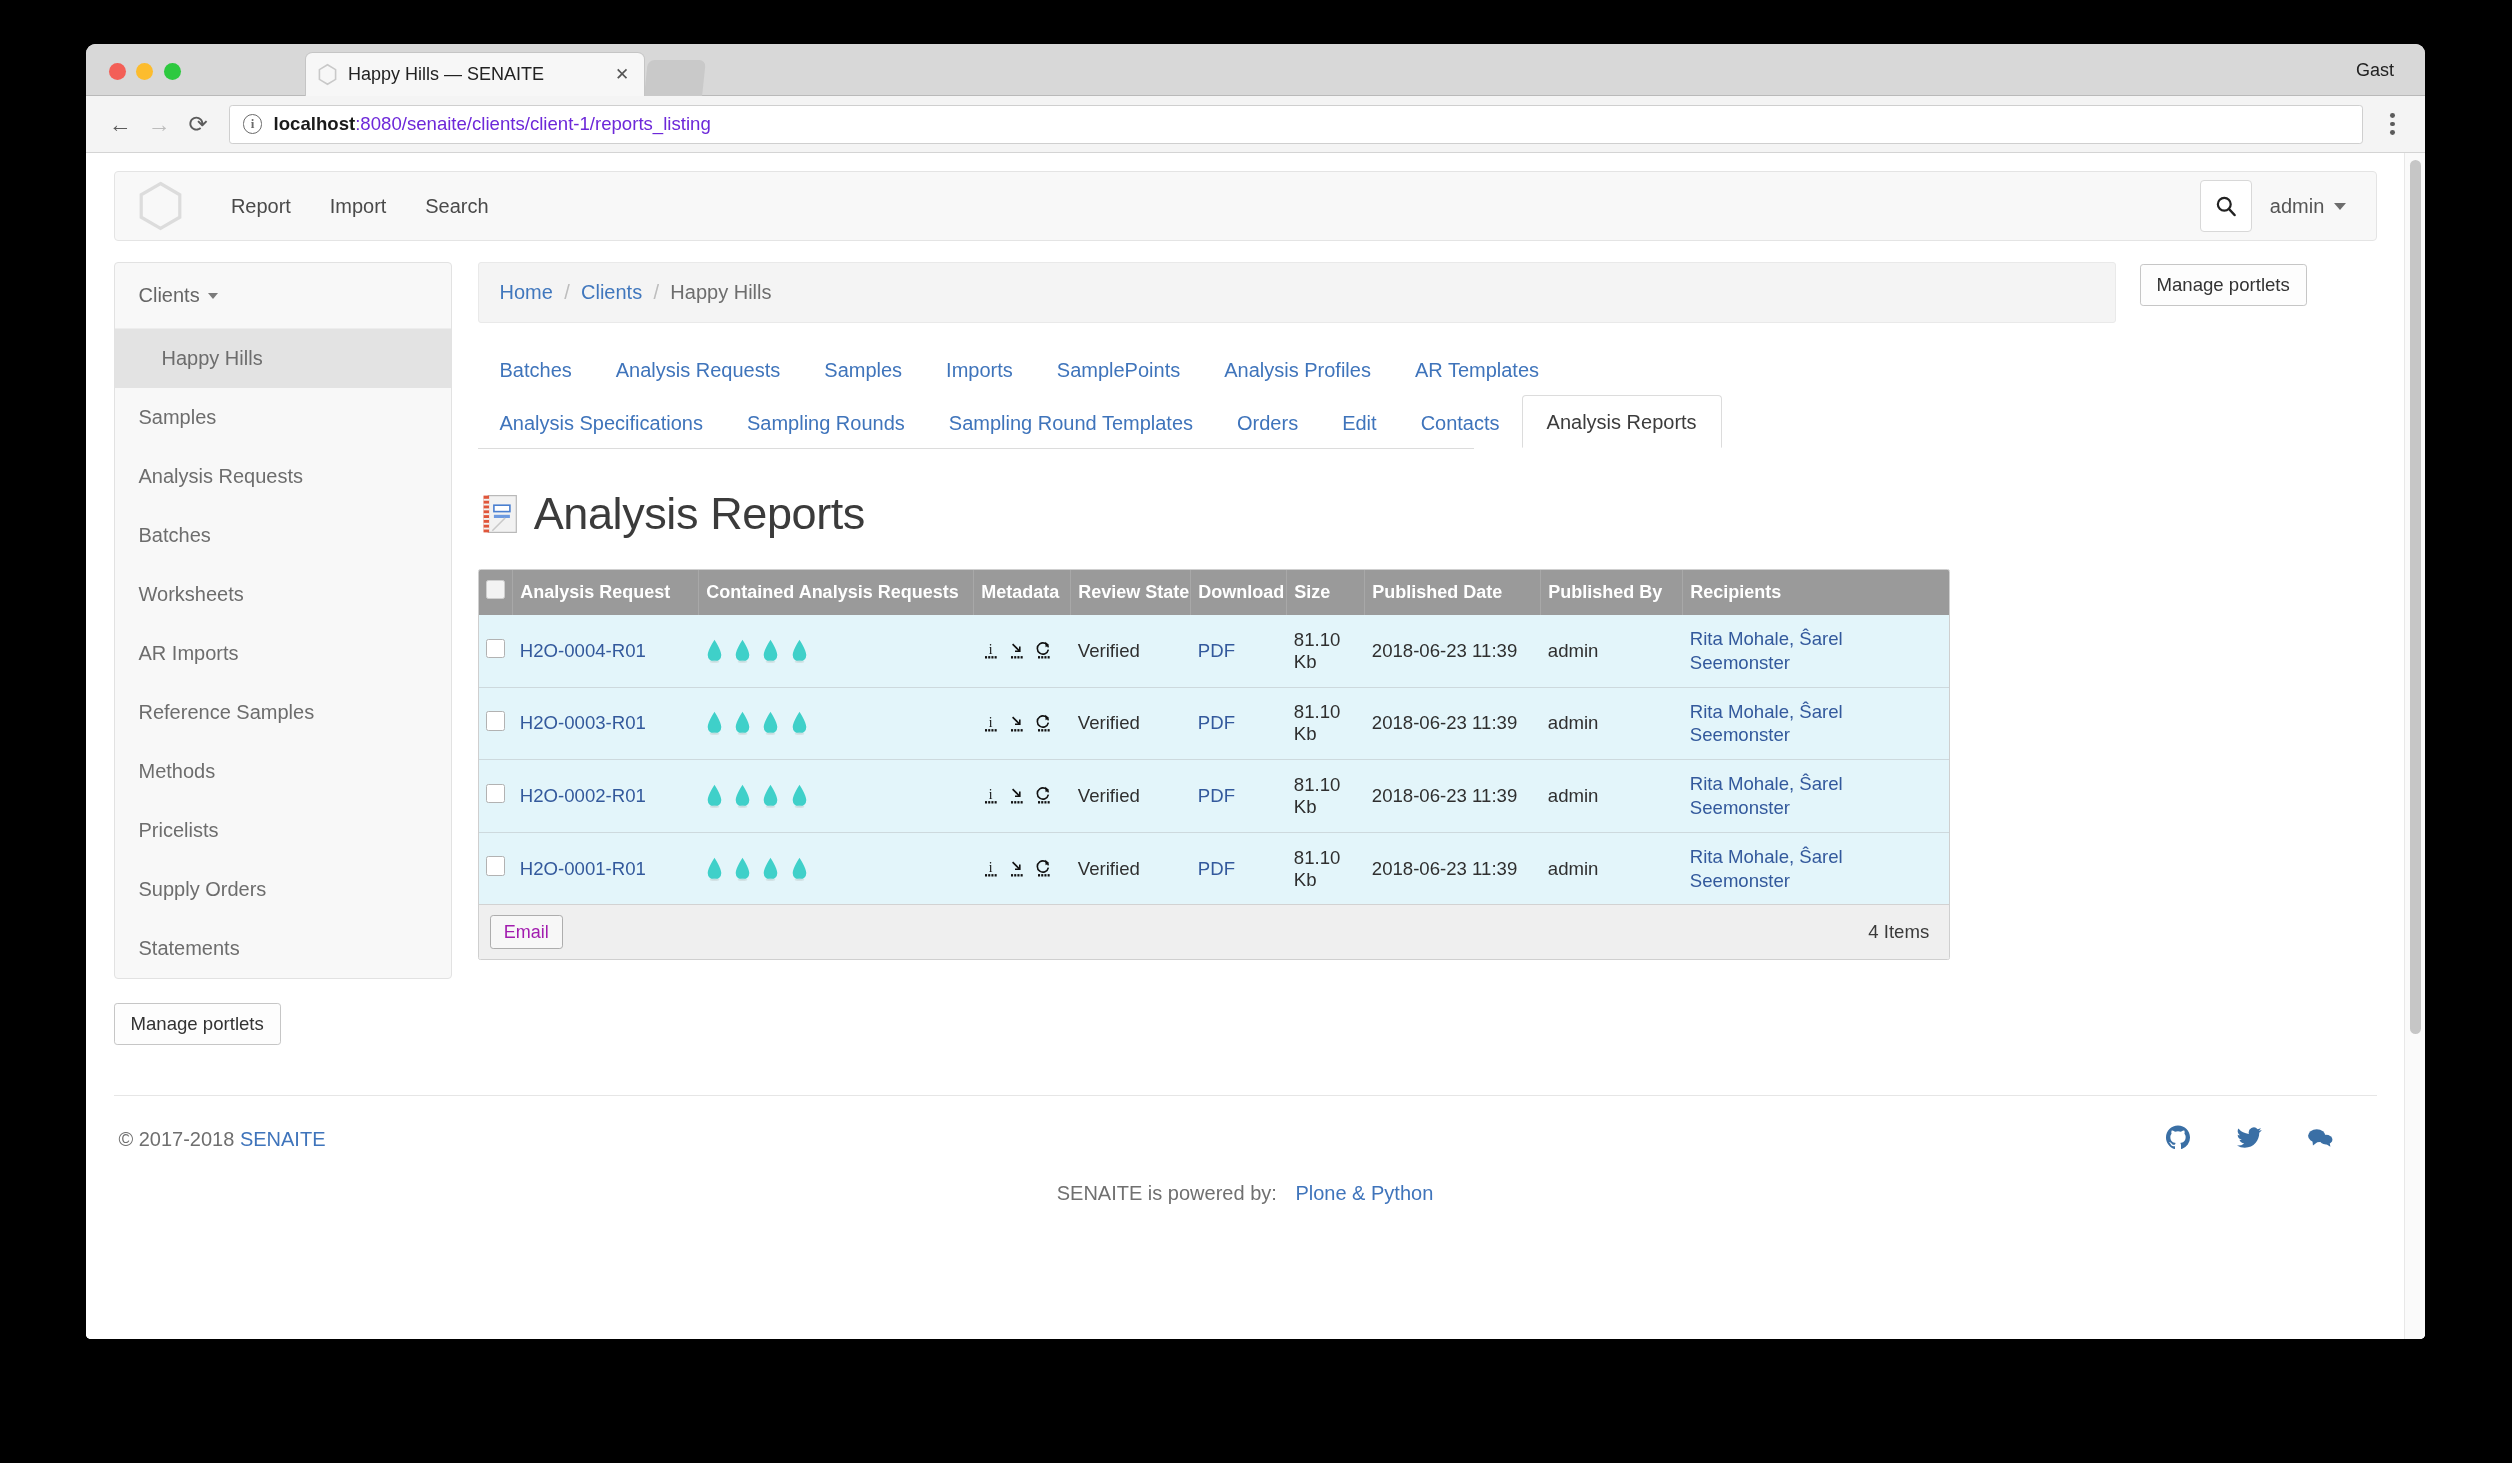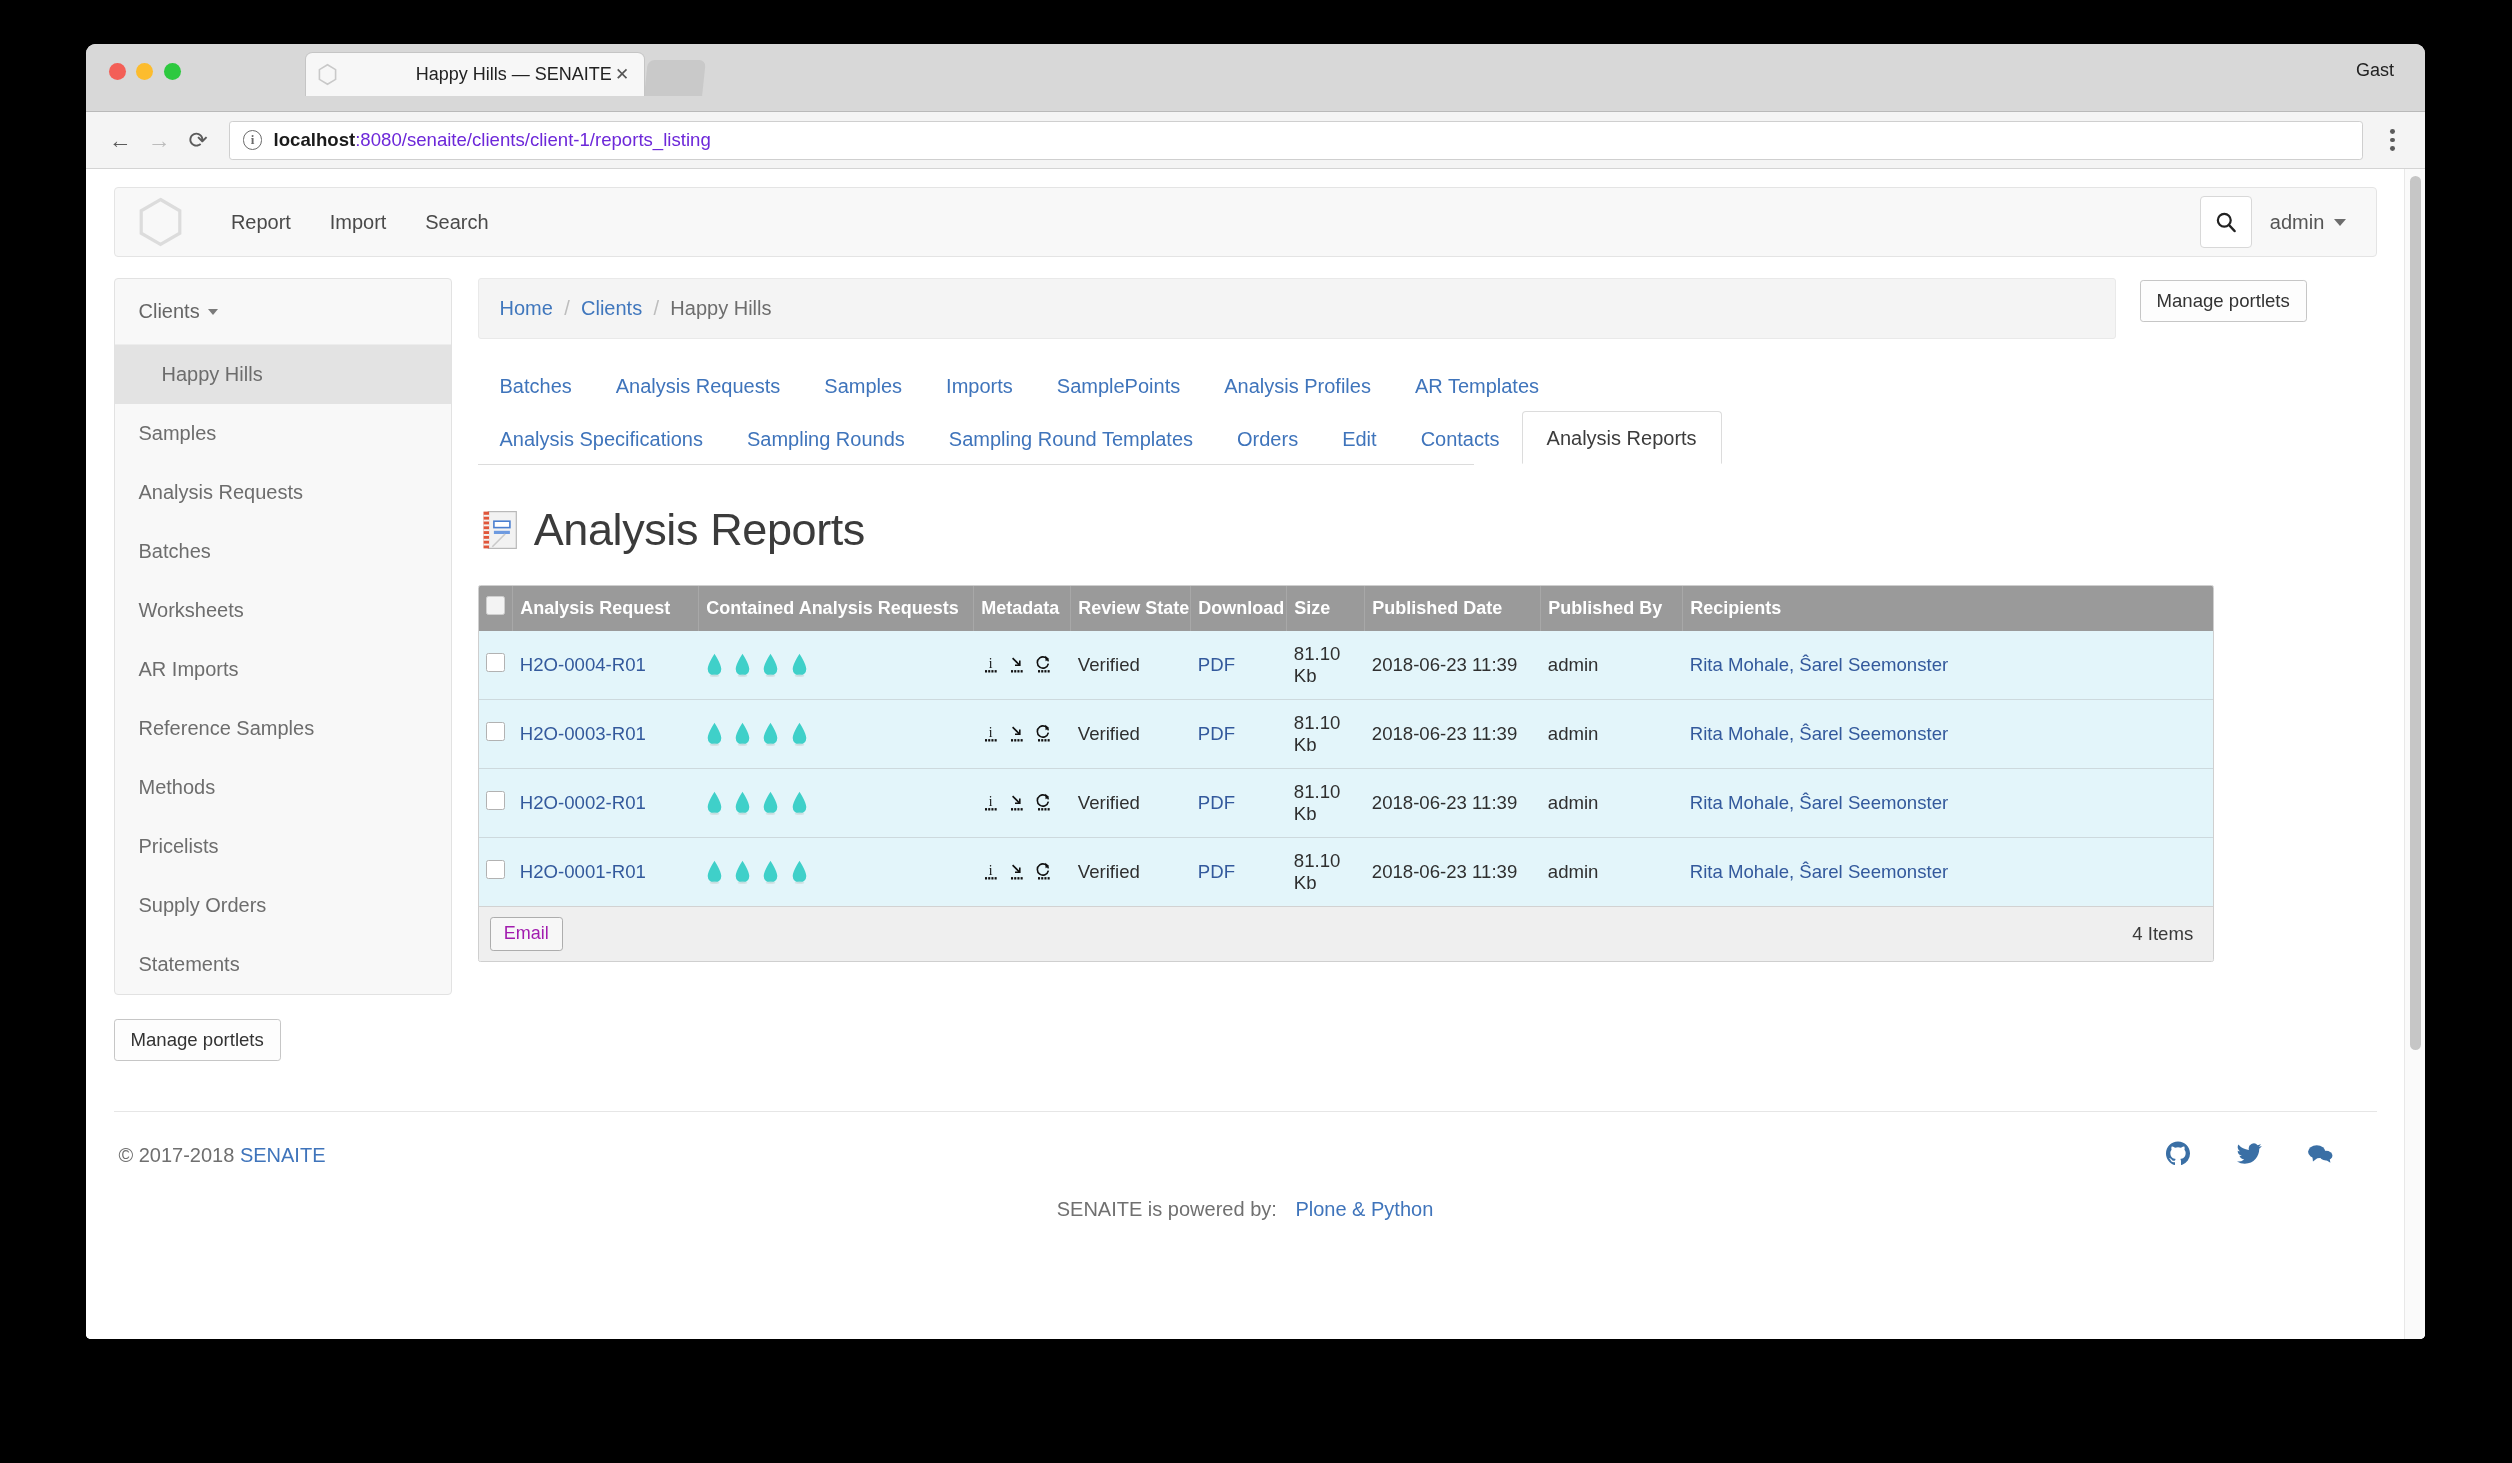--- a/index.html
+++ b/index.html
@@ -17,24 +17,23 @@
     width: 2339px; height: 1295px;
     background: #fff;
     border-radius: 9.7px 9.7px 4.9px 4.9px;
     overflow: hidden;
     box-shadow: 0 8px 32px rgba(0,0,0,0.45);
   }
 
   
   #titlebar {
     position: relative;
-    height: 68px;
+    height: 52px;
     background: #d8d8d8;
     border-bottom: 0.8px solid #b9b9b9;
-    text-align: right;
   }
   .traffic {
     position: absolute; top: 19.4px;
     width: 17px; height: 17px; border-radius: 50%;
   }
   .traffic.red   { left: 23px; background: #f35f57; }
   .traffic.amber { left: 50px; background: #fcbc2e; }
   .traffic.green { left: 78px; background: #2dc93f; }
 
   #tab-active {
@@ -261,21 +260,21 @@
   #page-title {
     font-size: 45px; color: #3b3b3b; font-weight: normal;
     letter-spacing: -0.4px;
   }
 
   
   #table-wrap {
     margin-top: 29px;
     border: 0.8px solid #cfcfcf;
     border-radius: 2.4px;
-    width: 1736px;
+    width: 1472px;
     overflow: hidden;
     background: #fff;
   }
   table#reports-table {
     border-collapse: collapse;
     width: 100%;
     table-layout: fixed;
   }
   #reports-table thead th {
     background: #9a9a9a;

